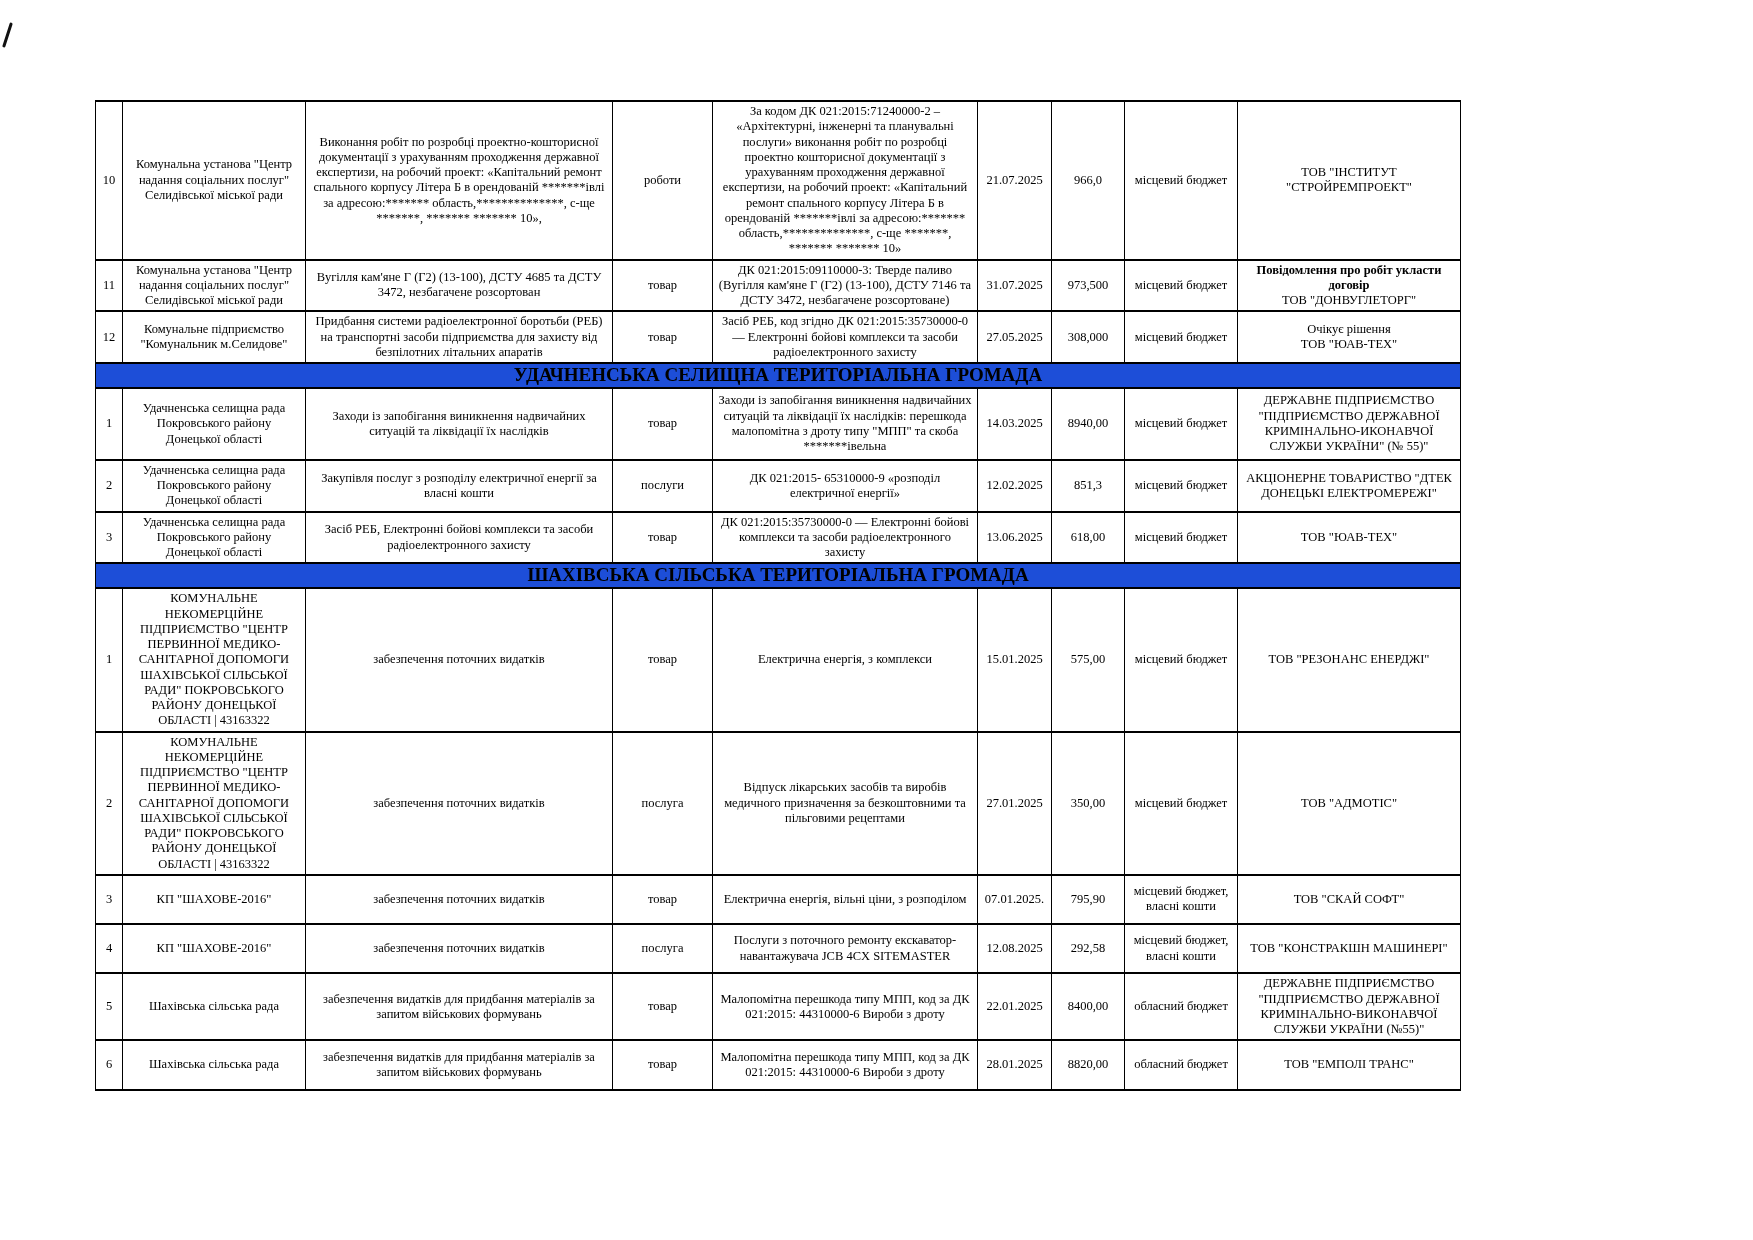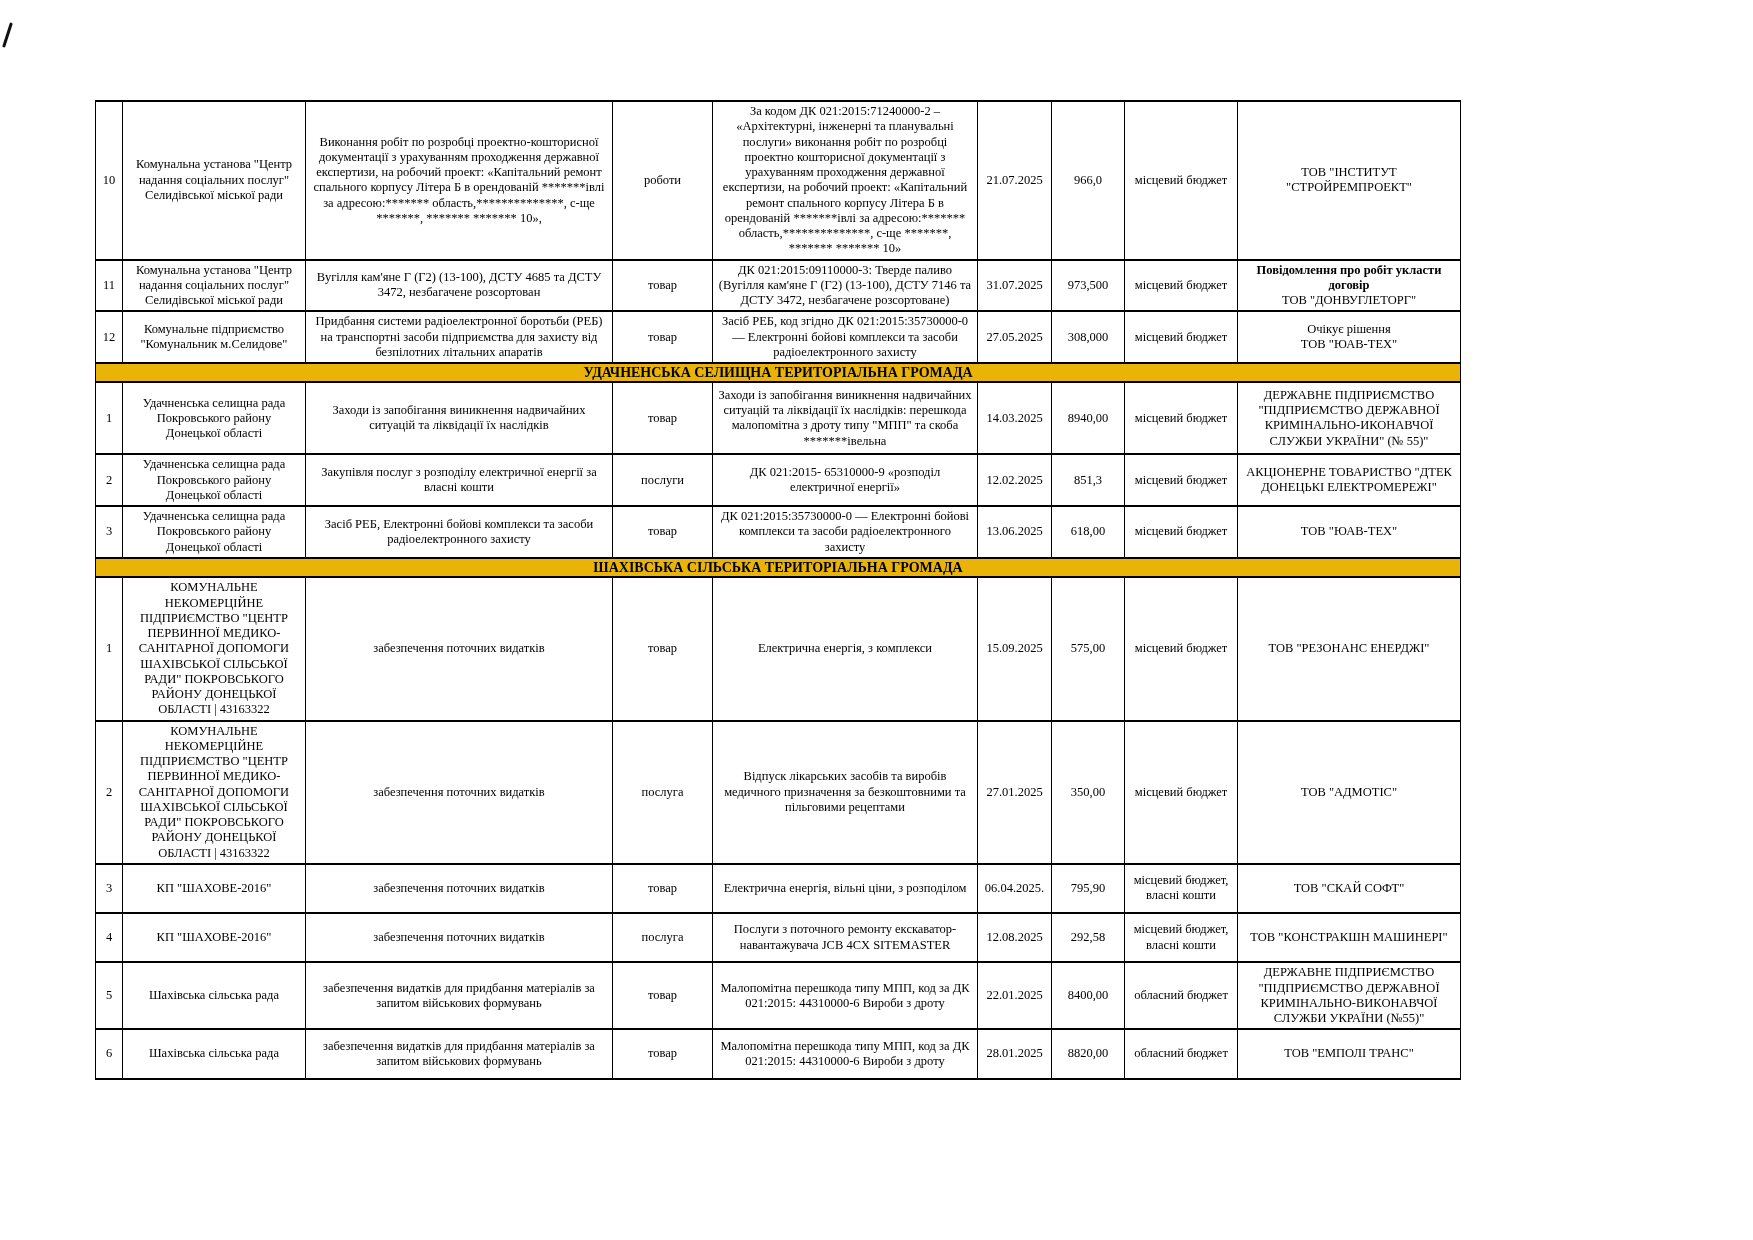--- a/index.html
+++ b/index.html
@@ -29,23 +29,23 @@
     text-align: center;
     vertical-align: middle;
     font-size: 12.5px;
     line-height: 1.22;
     padding: 2px 5px;
     overflow-wrap: break-word;
     word-wrap: break-word;
   }
   table.proc td.num { padding: 16px 1px; }
   table.proc td.section-cell {
-    background: #eab308;
+    background: #1d4ed8;
     font-weight: bold;
-    font-size: 14px;
+    font-size: 19px;
     line-height: 1.1;
     padding: 1px 2px;
   }
   .bold { font-weight: bold; }
 </style>
 </head>
 <body>
 
 <div class="corner-mark"></div>
 
@@ -147,21 +147,21 @@
       </tr>
       <tr>
         <td colspan="9" class="section-cell">ШАХІВСЬКА СІЛЬСЬКА ТЕРИТОРІАЛЬНА ГРОМАДА</td>
       </tr>
       <tr style="height: 131px;">
         <td class="num">1</td>
         <td>КОМУНАЛЬНЕ НЕКОМЕРЦІЙНЕ ПІДПРИЄМСТВО "ЦЕНТР ПЕРВИННОЇ МЕДИКО-САНІТАРНОЇ ДОПОМОГИ ШАХІВСЬКОЇ СІЛЬСЬКОЇ РАДИ" ПОКРОВСЬКОГО РАЙОНУ ДОНЕЦЬКОЇ ОБЛАСТІ | 43163322</td>
         <td>забезпечення поточних видатків</td>
         <td>товар</td>
         <td>Електрична енергія, з комплекси</td>
-        <td>15.09.2025</td>
+        <td>15.01.2025</td>
         <td>575,00</td>
         <td>місцевий бюджет</td>
         <td>
           <div>ТОВ "РЕЗОНАНС ЕНЕРДЖІ"</div>
         </td>
       </tr>
       <tr style="height: 138px;">
         <td class="num">2</td>
         <td>КОМУНАЛЬНЕ НЕКОМЕРЦІЙНЕ ПІДПРИЄМСТВО "ЦЕНТР ПЕРВИННОЇ МЕДИКО-САНІТАРНОЇ ДОПОМОГИ ШАХІВСЬКОЇ СІЛЬСЬКОЇ РАДИ" ПОКРОВСЬКОГО РАЙОНУ ДОНЕЦЬКОЇ ОБЛАСТІ | 43163322</td>
         <td>забезпечення поточних видатків</td>
@@ -173,21 +173,21 @@
         <td>
           <div>ТОВ "АДМОТІС"</div>
         </td>
       </tr>
       <tr style="height: 30px;">
         <td class="num">3</td>
         <td>КП "ШАХОВЕ-2016"</td>
         <td>забезпечення поточних видатків</td>
         <td>товар</td>
         <td>Електрична енергія, вільні ціни, з розподілом</td>
-        <td>06.04.2025.</td>
+        <td>07.01.2025.</td>
         <td>795,90</td>
         <td>місцевий бюджет, власні кошти</td>
         <td>
           <div>ТОВ "СКАЙ СОФТ"</div>
         </td>
       </tr>
       <tr style="height: 30px;">
         <td class="num">4</td>
         <td>КП "ШАХОВЕ-2016"</td>
         <td>забезпечення поточних видатків</td>

